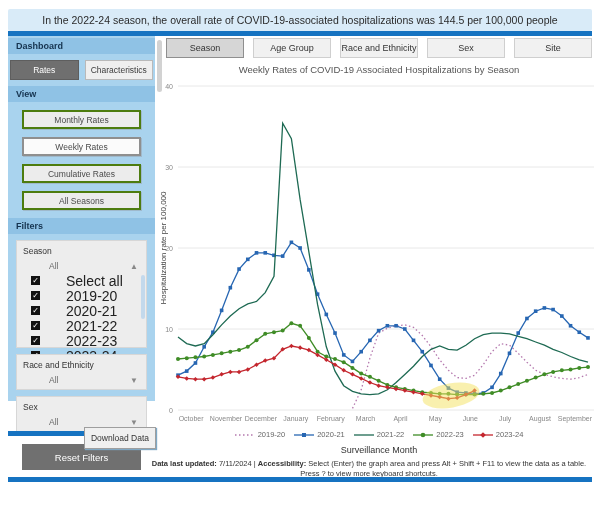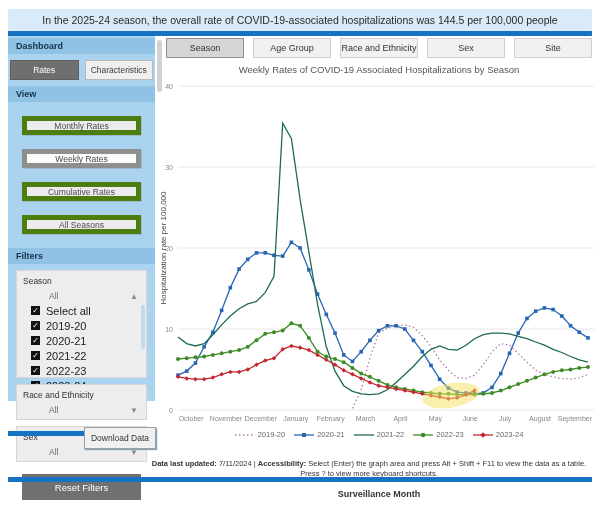--- a/index.html
+++ b/index.html
@@ -15,34 +15,34 @@
 
   
   .sidebar { position:absolute; left:8px; top:36px; width:147px; height:365px;
     background:#a9d3ee; }
   .sb-head { height:16px; background:#8fc2e5; display:flex; align-items:center;
     padding-left:8px; font-size:9px; font-weight:bold; color:#15334f; }
   .sb-row { display:flex; gap:6px; padding:6px 2px; }
   .sb-btn { flex:1; height:20px; display:flex; align-items:center; justify-content:center;
     font-size:8.5px; background:#efefef; border:1px solid #b9b9b9; color:#3c3c3c; cursor:pointer; }
   .sb-btn.dark { background:#6f6f6f; color:#ffffff; border-color:#5e5e5e; }
-  .view-btn { margin:14px 14px; height:19px; display:flex; align-items:center; justify-content:center;
-    font-size:8.5px; background:#ececec; border:5px solid #4d7c0f; color:#4a4a4a;
+  .view-btn { margin:8px 14px; height:19px; display:flex; align-items:center; justify-content:center;
+    font-size:8.5px; background:#ececec; border:2px solid #4d7c0f; color:#4a4a4a;
     box-shadow:1px 1px 0 #9fb9cc; cursor:pointer; }
   .view-btn.sel { background:#fbfbfb; border-color:#8f8f8f; }
   .card { margin:6px 8px; background:#ededed; border:1px solid #d7d7d7; padding:5px 6px 6px 6px;
     position:relative; }
   .card-title { font-size:8.5px; color:#333; margin-bottom:4px; }
   .dd-row { display:flex; align-items:center; justify-content:space-between;
     font-size:8.5px; color:#6a6a6a; padding:1px 2px; cursor:pointer;margin-left:24px; }
   .chev { font-size:8px; color:#888; }
   .opt { display:flex; align-items:center; gap:6px; height:13px; margin:2px 0 2px 8px; cursor:pointer; }
   .cbx { width:9px; height:9px; background:#111; color:#fff; font-size:8px; line-height:9px;
     text-align:center; flex:none; }
-  .opt-label { font-size:11px; color:#222; }
+  .opt-label { font-size:14px; color:#222;margin-left:20px; }
   .reset { margin:12px 14px 0 14px; height:26px; background:#707070; color:#fff;
     display:flex; align-items:center; justify-content:center; font-size:9.5px; cursor:pointer; }
   .sb-bar { position:absolute; left:0; width:147px; height:5px; background:#1673c1; }
   .cdc-box { position:absolute; left:10px; top:405px; width:52px; height:30px; background:#0a57a4;
     color:#ffffff; display:flex; align-items:center; justify-content:center;
     font-weight:bold; font-size:17px; letter-spacing:1px;
     background-image:repeating-linear-gradient(115deg, rgba(255,255,255,0.12) 0 1px, transparent 1px 5px); }
   .dl-btn { position:absolute; left:76px; top:391px; width:72px; height:22px; background:#f0f0f0;
     border:1px solid #9e9e9e; display:flex; align-items:center; justify-content:center;
     font-size:8.5px; color:#333; box-shadow:1px 1px 1px #7fa8c4; cursor:pointer; }
@@ -55,29 +55,29 @@
   .tabs { position:absolute; left:166px; top:38px; width:426px; height:20px; display:flex; gap:9px; }
   .tab { flex:1; display:flex; align-items:center; justify-content:center; font-size:9px;
     color:#333; background:#f1f1f1; border:1px solid #cfcfcf; cursor:pointer; }
   .tab.sel { background:#d6d6d6; border:1px solid #8f8f8f; }
   .chart-title { position:absolute; left:160px; top:64px; width:438px; text-align:center;
     font-size:9.5px; color:#555; }
   .legend { position:absolute; left:160px; top:430px; width:438px; display:flex;
     justify-content:center; gap:9px; font-size:7.5px; color:#666; align-items:center; }
   .leg-item { display:flex; align-items:center; gap:3px; cursor:pointer; }
   .xaxis-title { position:absolute; left:160px; top:445px; width:438px; text-align:center;
-    font-size:9px; font-weight:bold; color:#333;margin-top:44px; }
+    font-size:9px; font-weight:normal; color:#333; }
   .footer { position:absolute; left:144px; top:459px; width:450px; text-align:center;
     font-size:7.5px; color:#333; line-height:1.35; }
 </style>
 </head>
 <body>
 
 <div class="banner">
-  <span>In the 2025-24 season, the overall rate of COVID-19-associated hospitalizations was 144.5 per 100,000 people</span>
+  <span>In the 2022-24 season, the overall rate of COVID-19-associated hospitalizations was 144.5 per 100,000 people</span>
 </div>
 <div class="stripe" style="top:31px;"></div>
 
 <div class="sidebar">
   <div class="sb-head" style="margin-top:2px;">
     <span>Dashboard</span>
   </div>
   <div class="sb-row">
     <div class="sb-btn dark">Rates</div>
     <div class="sb-btn">Characteristics</div>

